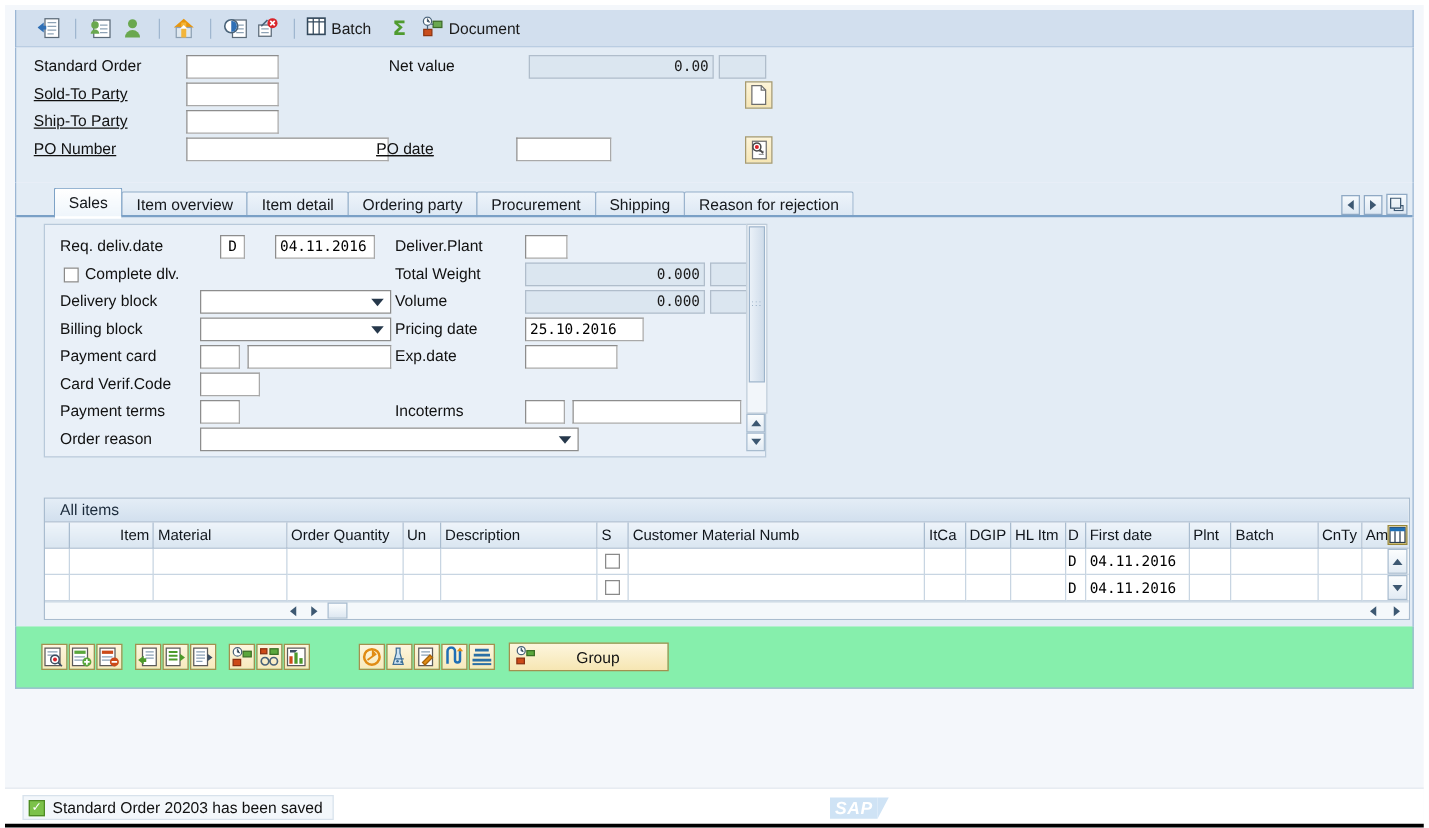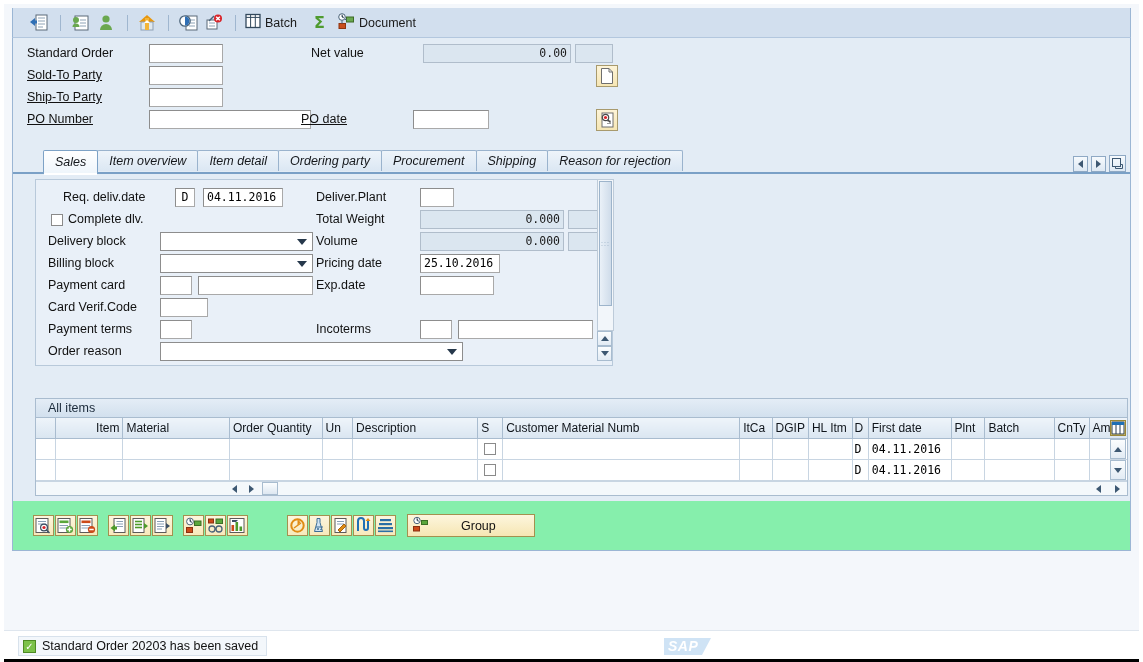--- a/index.html
+++ b/index.html
@@ -127,23 +127,22 @@
   
   .tabstrip-wrap {
     background: #e3ecf5;
     border-left: 1px solid #9bb6d4;
     border-right: 1px solid #9bb6d4;
     height: 28px;
     position: relative;
   }
   .tabs {
     position: absolute; left: 30px; bottom: 0;
-    display: flex; align-items: flex-start;
+    display: flex; align-items: flex-end;
     height: 24px;
-    font-style: italic;
   }
   .tab {
     height: 21px;
     background: linear-gradient(to bottom,#eef4fa,#dbe7f3);
     border: 1px solid #9ab3cd;
     border-bottom: none;
     border-top-left-radius: 2px;
     border-top-right-radius: 2px;
     padding: 0 11px;
     font-size: 12.5px;
@@ -558,21 +557,21 @@
               <path d="M8.5 6.5 h2 v4 h-7 v-2" fill="none" stroke="#3d5872"></path>
             </svg>
       </div>
     </div>
     <div class="tab-underline"></div>
   </div>
 
   <div class="panel">
     <div class="subpanel">
 
-      <div class="fldrow" style="left:27px; top:8px;">
+      <div class="fldrow" style="left:12px; top:8px;gap:16px;">
         <span class="lbl" style="width:112px;">Req. deliv.date</span>
         <span class="inp" style="width:20px;text-align:center;">D</span>
         <span class="inp" style="width:80px;margin-left:8px;">04.11.2016</span>
       </div>
 
       <div class="fldrow" style="left:280px; top:8px;">
         <span class="lbl" style="width:104px;">Deliver.Plant</span>
         <span class="inp" style="width:34px;"></span>
       </div>
 
@@ -604,21 +603,21 @@
       <div class="fldrow" style="left:12px; top:74px;">
         <span class="lbl" style="width:112px;">Billing block</span>
         <span class="combo" style="width:153px;">
           <span style="flex:1;font-family:'DejaVu Sans Mono',monospace;font-size:11.5px;padding-left:3px;"></span>
           <i class="arrow"></i>
         </span>
       </div>
 
       <div class="fldrow" style="left:280px; top:74px;">
         <span class="lbl" style="width:104px;">Pricing date</span>
-        <span class="inp" style="width:80px;">25.10.2016</span>
+        <span class="inp" style="width:95px;">25.10.2016</span>
       </div>
 
       <div class="fldrow" style="left:12px; top:96px;">
         <span class="lbl" style="width:112px;">Payment card</span>
         <span class="inp" style="width:32px;"></span>
         <span class="inp" style="width:115px;margin-left:6px;"></span>
       </div>
 
       <div class="fldrow" style="left:280px; top:96px;">
         <span class="lbl" style="width:104px;">Exp.date</span>

